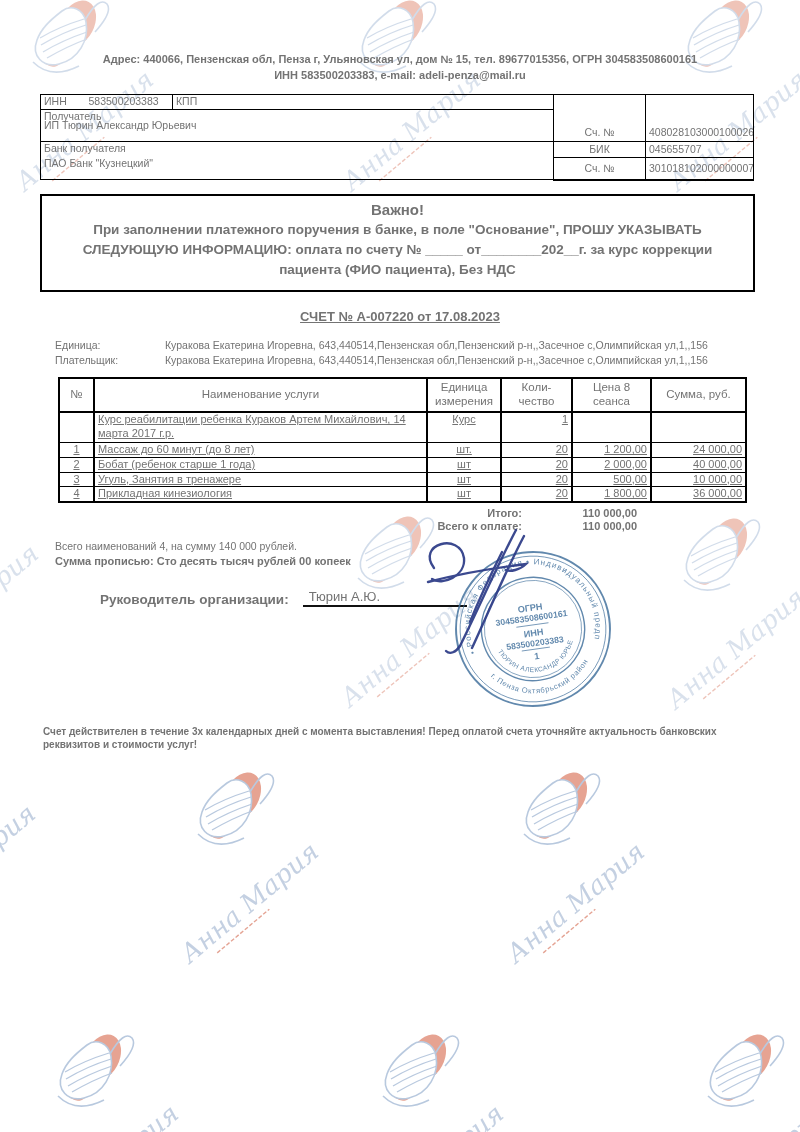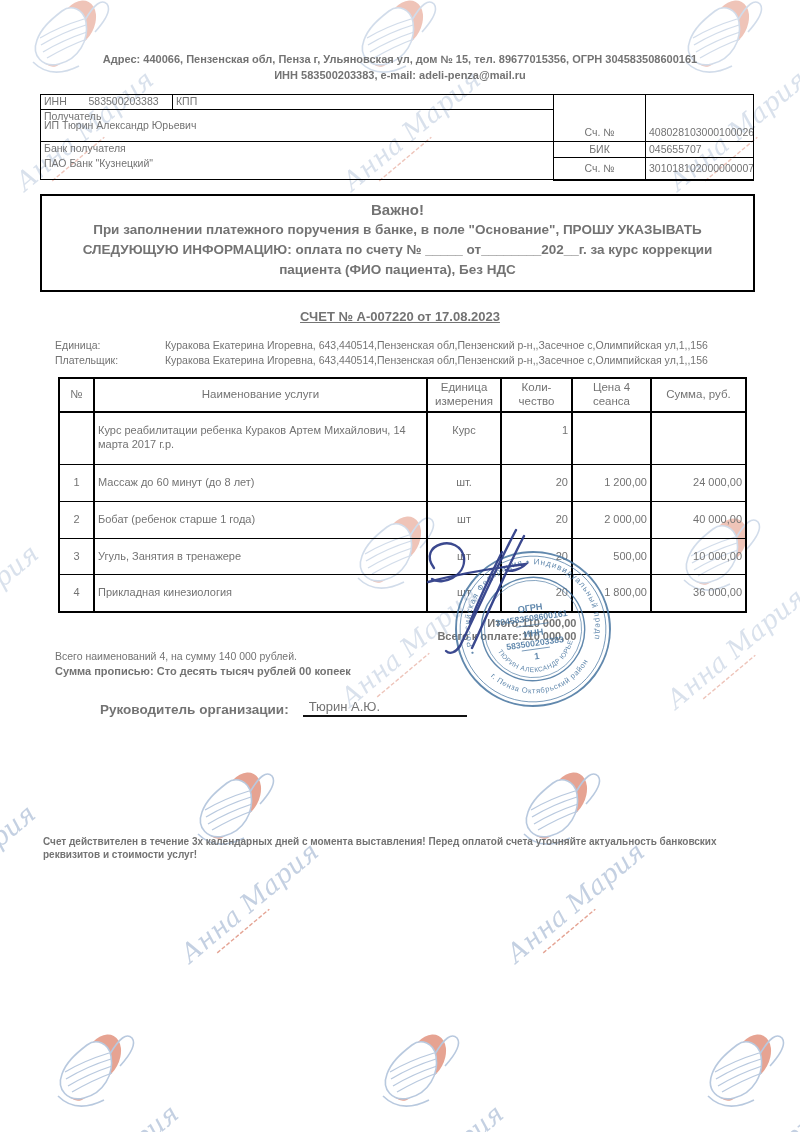--- a/index.html
+++ b/index.html
@@ -42,32 +42,32 @@
   .parties{margin:14px 45px 0 55px;font-size:10.5px;line-height:1.45;}
   .party{display:flex;}
   .party .plabel{width:110px;flex:none;}
 
   
   table.svc{border-collapse:collapse;margin:9px 0 0 58px;width:687px;table-layout:fixed;font-size:11px;}
   table.svc col.c-num{width:35px;} table.svc col.c-name{width:333px;}
   table.svc col.c-unit{width:74px;} table.svc col.c-qty{width:71px;}
   table.svc col.c-price{width:79px;} table.svc col.c-sum{width:95px;}
   table.svc th{border:2px solid #000;font-weight:normal;font-size:11.5px;text-align:center;vertical-align:middle;white-space:pre-line;line-height:1.2;height:30px;padding:1px 2px;}
-  table.svc td{border-left:2px solid #000;border-right:2px solid #000;border-top:1px solid #000;border-bottom:1px solid #000;padding:11px 3px;line-height:1.25;vertical-align:top;}
+  table.svc td{border-left:2px solid #000;border-right:2px solid #000;border-top:1px solid #000;border-bottom:1px solid #000;padding:0 3px;line-height:1.25;vertical-align:top;text-decoration:underline;}
   table.svc tr.last td{border-bottom:2px solid #000;}
   table.svc td.cnum{text-align:center;}
   table.svc td.cunit{text-align:center;}
   table.svc td.cr{text-align:right;white-space:nowrap;}
   table.svc tr.course td{height:29px;}
   table.svc tr.line td{height:13px;}
 
   
   .totals{width:637px;margin-top:4px;font-size:11px;font-weight:bold;}
   .trow{display:flex;justify-content:flex-end;line-height:1.22;}
-  .tvalue{width:115px;text-align:left;}
+  .tvalue{width:115px;text-align:right;}
   .summary{margin:5px 45px 0 55px;font-size:10.5px;line-height:1.4;}
   .summary .s2{font-weight:bold;font-size:11px;}
 
   
   .director-row{margin:20px 0 0 100px;display:flex;align-items:flex-end;font-size:13.5px;}
   .director-row .role{font-weight:bold;}
   .sig-line{margin-left:14px;width:158px;border-bottom:2px solid #111;padding:0 0 1px 6px;font-size:13px;}
 
   .sig-svg{position:absolute;left:398px;top:524px;z-index:3;}
   .stamp-svg{position:absolute;left:452px;top:548px;z-index:2;opacity:.85;}
@@ -213,21 +213,21 @@
           <col class="c-sum">
         </colgroup>
       <tbody>
           <tr>
         <th>№</th>
         <th>Наименование услуги</th>
         <th>Единица
 измерения</th>
         <th>Коли-
 чество</th>
-        <th>Цена 4
+        <th>Цена 8
 сеанса</th>
         <th>Сумма, руб.</th>
       </tr>
       <tr class="course">
         <td class="cnum"></td>
         <td>Курс реабилитации ребенка Кураков Артем Михайлович, 14 марта 2017 г.р.</td>
         <td class="cunit">Курс</td>
         <td class="cr">1</td>
         <td class="cr"></td>
         <td class="cr"></td>

